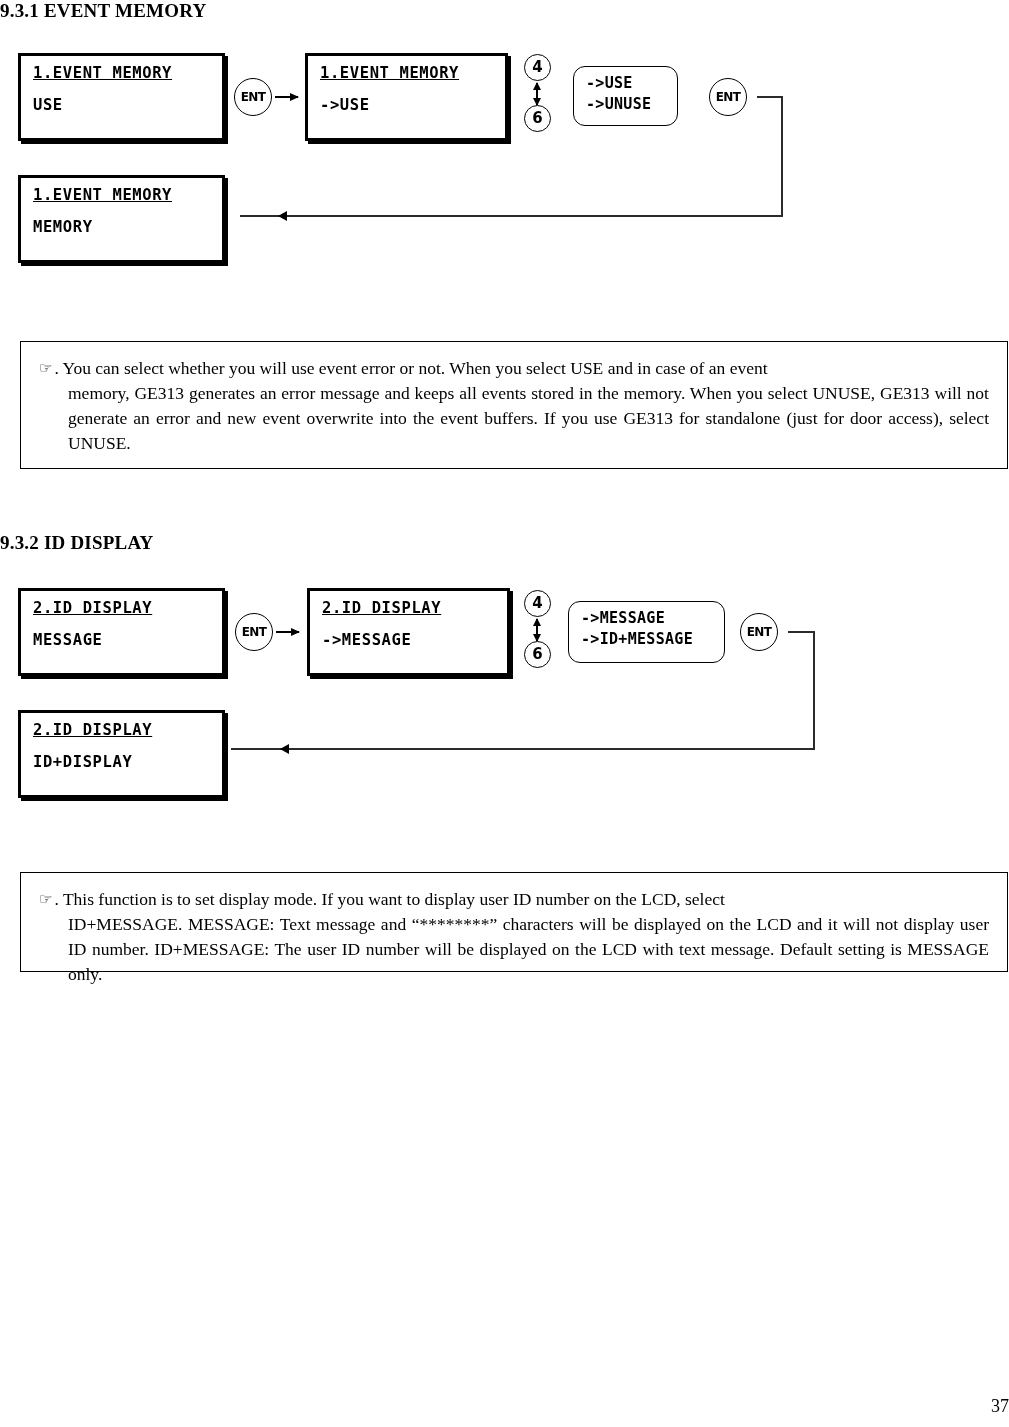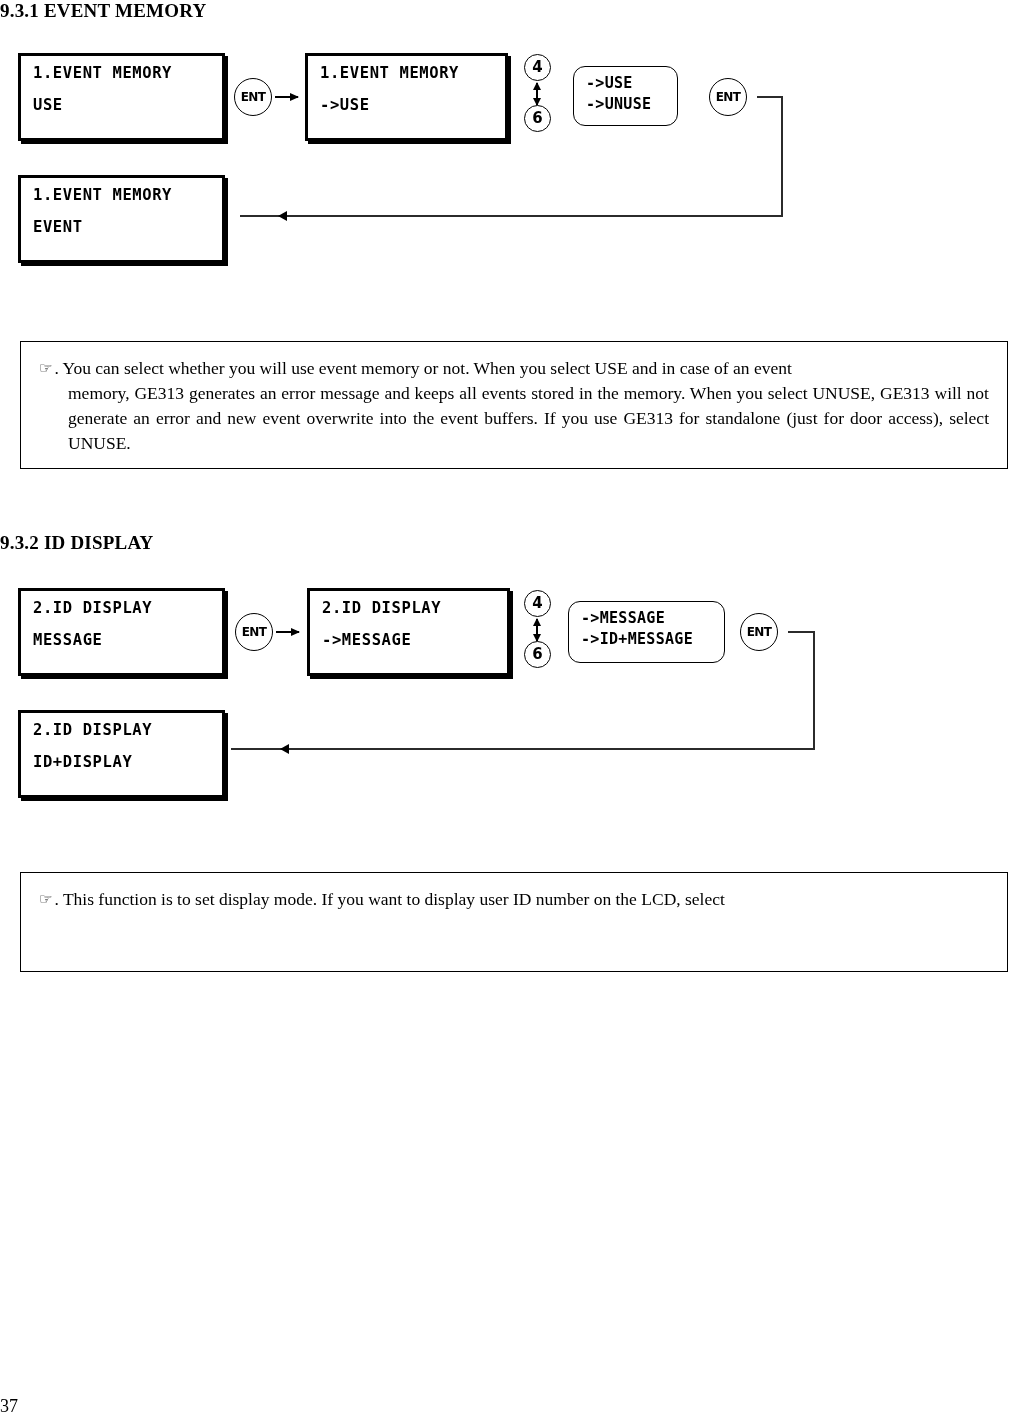--- a/index.html
+++ b/index.html
@@ -40,21 +40,21 @@
   .lcd-line {
     position: absolute;
     left: 12px;
     font-family: "DejaVu Sans Mono", "Liberation Mono", monospace;
     font-weight: bold;
     font-size: 15.5px;
     letter-spacing: 0.6px;
     white-space: pre;
     color: #000000;
   }
-  .lcd-line.row1 { top: 8px; }
+  .lcd-line.row1 { top: 8px; text-decoration: underline; }
   .lcd-line.row2 { top: 40px; }
 
   #lcd-em-use      { left: 18px;  top: 53px;  width: 207px; height: 88px; }
   #lcd-em-use-sel  { left: 305px; top: 53px;  width: 203px; height: 88px; }
   #lcd-em-unuse    { left: 18px;  top: 175px; width: 207px; height: 88px; }
 
   #lcd-id-msg      { left: 18px;  top: 588px; width: 207px; height: 88px; }
   #lcd-id-msg-sel  { left: 307px; top: 588px; width: 203px; height: 88px; }
   #lcd-id-idmsg    { left: 18px;  top: 710px; width: 207px; height: 88px; }
 
@@ -221,21 +221,21 @@
   .note-first-line {
     text-indent: 0;
   }
 
   
   #page-number {
     position: absolute;
     left: 0;
     right: 0;
     top: 1396px;
-    text-align: left;
+    text-align: right;
     font-family: "Liberation Serif", serif;
     font-size: 18px;
     color: #000000;
   }
 </style>
 </head>
 <body>
 
 <div class="section-heading" id="heading-931">9.3.1 EVENT MEMORY</div>
 
@@ -262,26 +262,26 @@
 </div>
 
 <div class="key-circle ent" id="ent-em-2">ENT</div>
 <div class="fb-seg fb-h" id="fb-em-top"></div>
 <div class="fb-seg fb-v" id="fb-em-vert"></div>
 <div class="fb-seg fb-h" id="fb-em-bot"></div>
 <div class="fb-arrow-left" id="fb-em-head"></div>
 
 <div class="lcd-box" id="lcd-em-unuse">
   <div class="lcd-line row1">1.EVENT MEMORY</div>
-  <div class="lcd-line row2">EVENT</div>
+  <div class="lcd-line row2">MEMORY</div>
 </div>
 
 <div class="note-box" id="note-em">
   <div class="note-body">
-    <span class="hand-icon">☞</span><span class="note-first-line">. You can select whether you will use event memory or not. When you select USE and in case of an event</span>
+    <span class="hand-icon">☞</span><span class="note-first-line">. You can select whether you will use event error or not. When you select USE and in case of an event</span>
     <span class="note-indent">memory, GE313 generates an error message and keeps all events stored in the memory. When you select UNUSE, GE313 will not generate an error and new event overwrite into the event buffers. If you use GE313 for standalone (just for door access), select UNUSE.</span>
   </div>
 </div>
 
 <div class="section-heading" id="heading-932">9.3.2 ID DISPLAY</div>
 
 <div class="lcd-box" id="lcd-id-msg">
   <div class="lcd-line row1">2.ID DISPLAY</div>
   <div class="lcd-line row2">MESSAGE</div>
 </div>
@@ -310,16 +310,17 @@
 <div class="fb-arrow-left" id="fb-id-head"></div>
 
 <div class="lcd-box" id="lcd-id-idmsg">
   <div class="lcd-line row1">2.ID DISPLAY</div>
   <div class="lcd-line row2">ID+DISPLAY</div>
 </div>
 
 <div class="note-box" id="note-id">
   <div class="note-body">
     <span class="hand-icon">☞</span><span class="note-first-line">. This function is to set display mode. If you want to display user ID number on the LCD, select</span>
+    <span class="note-indent">ID+MESSAGE. MESSAGE: Text message and “********” characters will be displayed on the LCD and it will not display user ID number. ID+MESSAGE: The user ID number will be displayed on the LCD with text message. Default setting is MESSAGE only.</span>
   </div>
 </div>
 
 <div id="page-number">37</div>
 
 </body></html>

